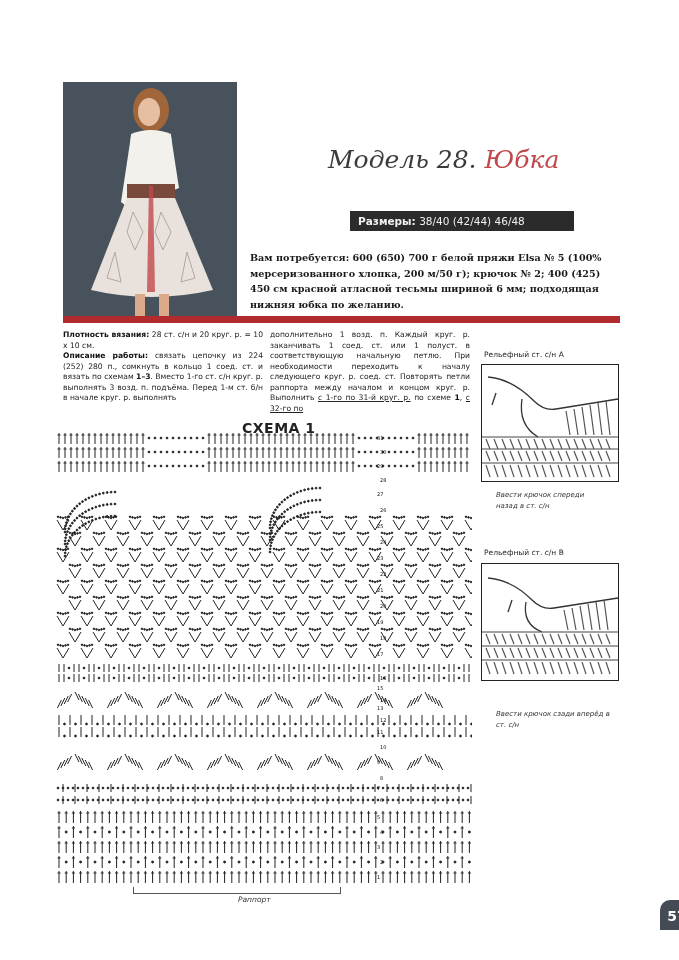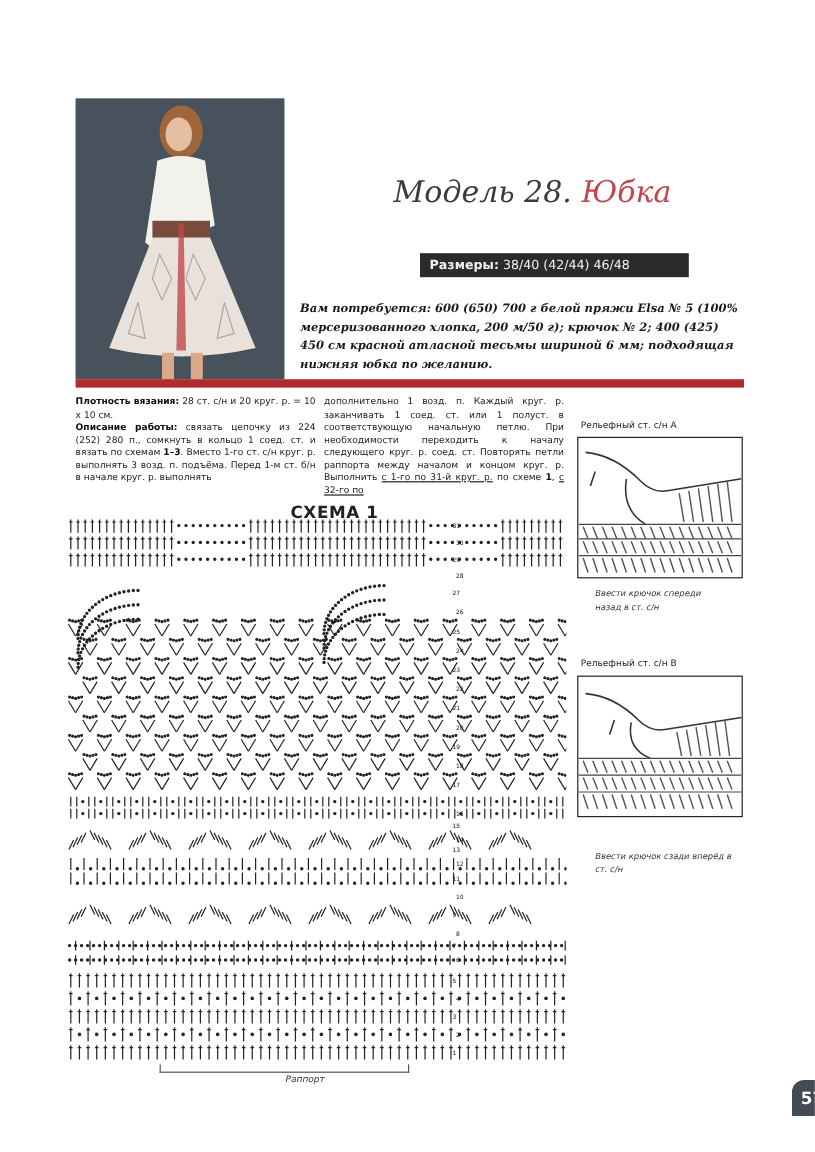--- a/index.html
+++ b/index.html
@@ -9,21 +9,21 @@
   .photo svg { width: 100%; height: 100%; display: block; }
 
   .red-bar { position: absolute; left: 63px; top: 316px; width: 557px; height: 7px; background: #b02a2e; }
 
   .title { position: absolute; left: 328px; top: 145px; font-family: "DejaVu Serif", serif; font-style: italic; font-size: 25px; color: #3b3b3b; white-space: nowrap; }
   .title .accent { color: #c0484c; }
 
   .sizes { position: absolute; left: 350px; top: 211px; height: 20px; width: 224px; background: #2b2b2b; color: #f0f0f0; font-size: 10.5px; line-height: 20px; padding-left: 8px; box-sizing: border-box; white-space: nowrap; }
   .sizes b { font-weight: bold; }
 
-  .materials { position: absolute; left: 250px; top: 250px; width: 370px; font-family: "DejaVu Serif", serif; font-style: italic; font-weight: bold; font-size: 9.6px; line-height: 15.5px; color: #1a1a1a; }
+  .materials { position: absolute; left: 250px; top: 250px; width: 370px; font-family: "DejaVu Serif", serif; font-weight: bold; font-size: 9.6px; line-height: 15.5px; color: #1a1a1a; }
 
   .col { position: absolute; top: 330px; font-size: 7.6px; line-height: 10.5px; color: #222; text-align: justify; }
   .col1 { left: 63px; width: 200px; }
   .col2 { left: 270px; width: 200px; }
   .col b { font-weight: bold; color: #111; }
   .col u { text-decoration: underline; }
 
   .side-label { position: absolute; font-size: 7.5px; font-weight: normal; color: #222; white-space: nowrap; }
   .side-illus { position: absolute; border: 1.5px solid #222; background: #fff; overflow: hidden; }
   .side-illus svg { width: 100%; height: 100%; display: block; }

